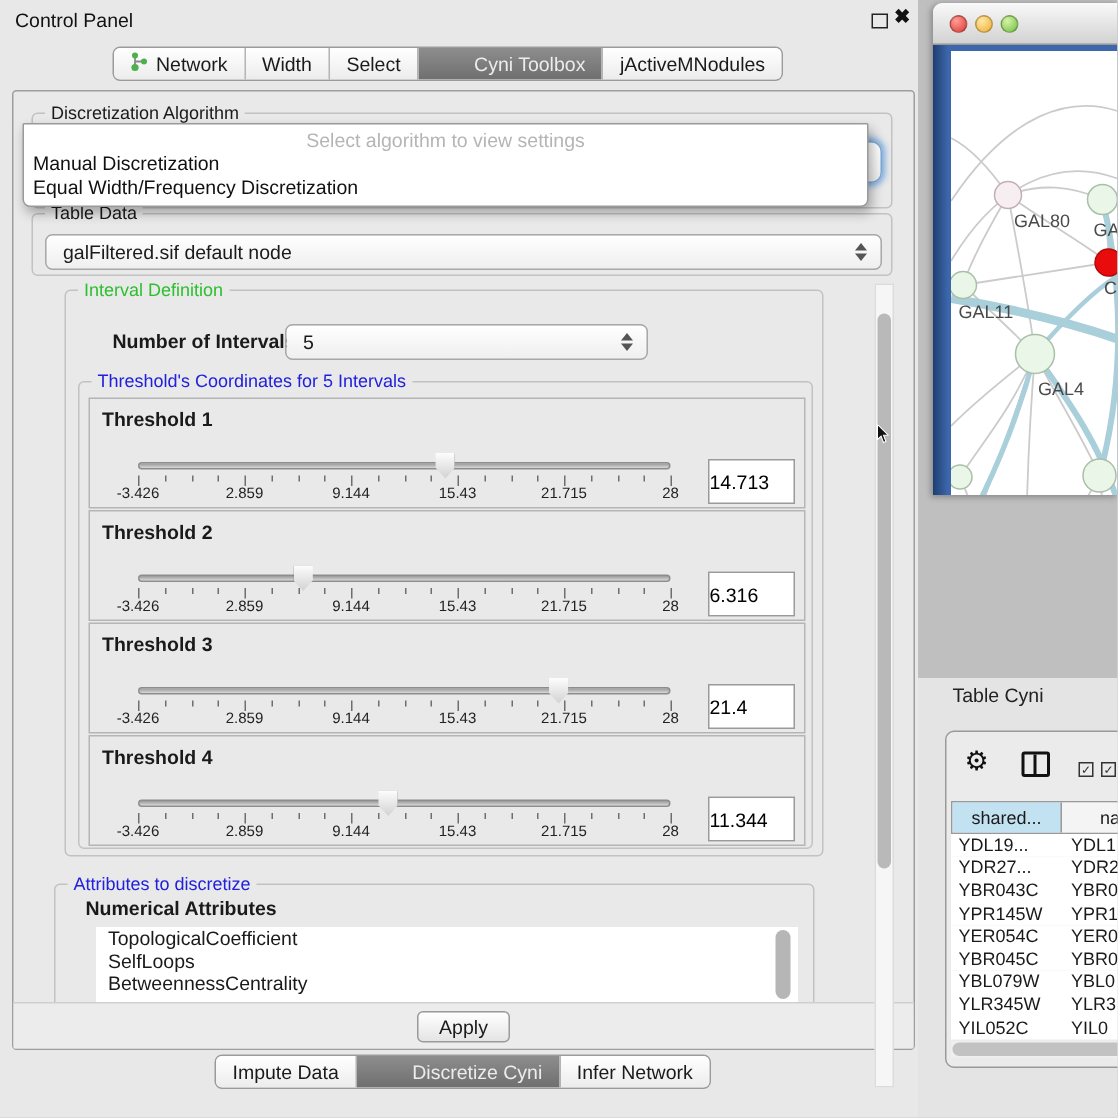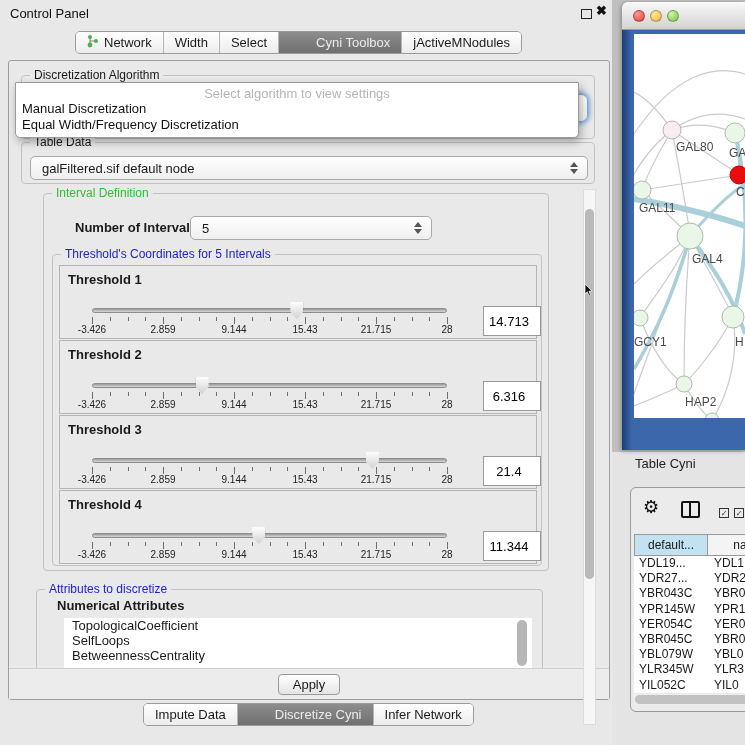--- a/index.html
+++ b/index.html
@@ -51,39 +51,39 @@
 
   #thresholds-group { position:absolute; left:8px; top:60px; width:490px; height:312px; border:1px solid #c2c2c2; border-radius:4px; }
   .threshold-panel { position:absolute; left:6px; width:478px; height:74px; border:1px solid #b5b5b5; }
   .th-label { position:absolute; left:8px; top:6px; font-size:13px; font-weight:bold; }
   .track { position:absolute; left:32px; top:42px; width:355px; height:5px; border:1px solid #8d8d8d; border-radius:3px; background:linear-gradient(#9a9a9a,#d8d8d8); }
   .thumb { position:absolute; top:36px; width:13px; height:17px; background:linear-gradient(#fdfdfd,#d2d2d2); clip-path:polygon(0 0,100% 0,100% 58%,50% 100%,0 58%); filter:drop-shadow(0 0 1px #777); }
   .ticks { position:absolute; left:32px; top:51px; width:356px; height:8px; }
   .tick { position:absolute; top:0; width:1px; background:#6e6e6e; }
   .tick-labels { position:absolute; left:32px; top:58px; width:356px; height:11px; }
   .tick-label { position:absolute; transform:translateX(-50%); font-size:10px; color:#222; white-space:nowrap; }
-  .value-field { position:absolute; left:412px; top:40px; width:58px; height:30px; background:#fff; border:1px solid #9a9a9a; font-size:13px; text-align:center; padding-right:6px; font-family:"Liberation Sans",sans-serif;margin-left:11px; }
+  .value-field { position:absolute; left:412px; top:40px; width:58px; height:30px; background:#fff; border:1px solid #9a9a9a; font-size:13px; text-align:left; padding-right:6px; font-family:"Liberation Sans",sans-serif; }
 
   #attr-group { left:27px; top:528px; width:507px; height:86px; }
   #attr-label { position:absolute; left:20px; top:8px; font-size:13px; font-weight:bold; }
   #attr-list { position:absolute; left:27px; top:28px; width:468px; height:51px; background:#fff; overflow:hidden; }
   .attr-item { font-size:13px; line-height:15px; padding-left:8px; white-space:nowrap; }
   #attr-scroll { position:absolute; left:453px; top:2px; width:10px; height:46px; border-radius:5px; background:#b6b6b6; }
 
   #apply-band { position:absolute; left:0; top:607px; width:600px; height:31px; background:#ececec; border-top:1px solid #cfcfcf; }
   #apply-btn { position:absolute; left:269px; top:5px; width:62px; height:21px; border:1px solid #9a9a9a; border-radius:4px; background:linear-gradient(#ffffff,#e4e4e4); font-size:13px; text-align:center; line-height:19px; }
 
   #v-scrollbar { position:absolute; left:574px; top:128px; width:13px; height:536px; background:#f6f6f6; border:1px solid #dcdcdc; }
   #v-thumb { position:absolute; left:1px; top:19px; width:9px; height:370px; border-radius:5px; background:#b9b9b9; }
 
   
   #right-top-bg { position:absolute; left:612px; top:0; width:133px; height:452px; background:#bfbfbf; }
   #right-bottom-bg { position:absolute; left:612px; top:452px; width:133px; height:293px; background:#e4e4e4; }
 
-  #net-window { position:absolute; left:622px; top:2px; width:123px; height:448px; border-radius:6px 0 0 0; overflow:hidden; box-shadow:-1px 1px 4px rgba(0,0,0,.3); }
+  #net-window { position:absolute; left:622px; top:2px; width:123px; height:328px; border-radius:6px 0 0 0; overflow:hidden; box-shadow:-1px 1px 4px rgba(0,0,0,.3); }
   #net-titlebar { position:absolute; left:0; top:0; width:100%; height:28px; background:linear-gradient(#f9f9f9,#d2d2d2); border-bottom:1px solid #9a9a9a; }
   .traffic { position:absolute; top:8px; width:12px; height:12px; border-radius:50%; border:0.5px solid rgba(0,0,0,.25); }
   #tl-red { left:11px; background:radial-gradient(circle at 35% 30%, #ff9d97, #dd3a34); }
   #tl-yellow { left:28px; background:radial-gradient(circle at 35% 30%, #ffe9a5, #eead33); }
   #tl-green { left:45px; background:radial-gradient(circle at 35% 30%, #d9f2a8, #6cc13f); }
   #net-frame { position:absolute; left:0; top:28px; width:100%; height:420px; background:linear-gradient(90deg,#1d3e72 0px,#3c67aa 10px); }
   #net-canvas { position:absolute; left:12px; top:4px; width:111px; height:384px; background:#ffffff; }
 
   #table-panel-title { position:absolute; left:635px; top:456px; font-size:13px; color:#222; }
   #table-panel { position:absolute; left:630px; top:487px; width:130px; height:225px; background:#ebebeb; border:1px solid #9a9a9a; border-radius:6px 0 0 6px; overflow:hidden; }
@@ -433,21 +433,21 @@
 <span id="table-panel-title">Table Cyni</span>
 
 <div id="table-panel">
   <span id="tp-gear">⚙</span>
   <span id="tp-colicon"></span>
   <span class="tp-check" id="tp-check1">✓</span>
   <span class="tp-check" id="tp-check2">✓</span>
 
   <div id="tp-table">
     <div id="tp-header">
-      <div class="tp-hcell" id="tp-h1">default...</div>
+      <div class="tp-hcell" id="tp-h1">shared...</div>
       <div class="tp-hcell" id="tp-h2">na</div>
     </div>
     <div id="tp-body">
         <div class="tp-row">
           <div class="tp-c1">YDL19...</div>
           <div class="tp-c2">YDL1</div>
         </div>
         <div class="tp-row">
           <div class="tp-c1">YDR27...</div>
           <div class="tp-c2">YDR2</div>

